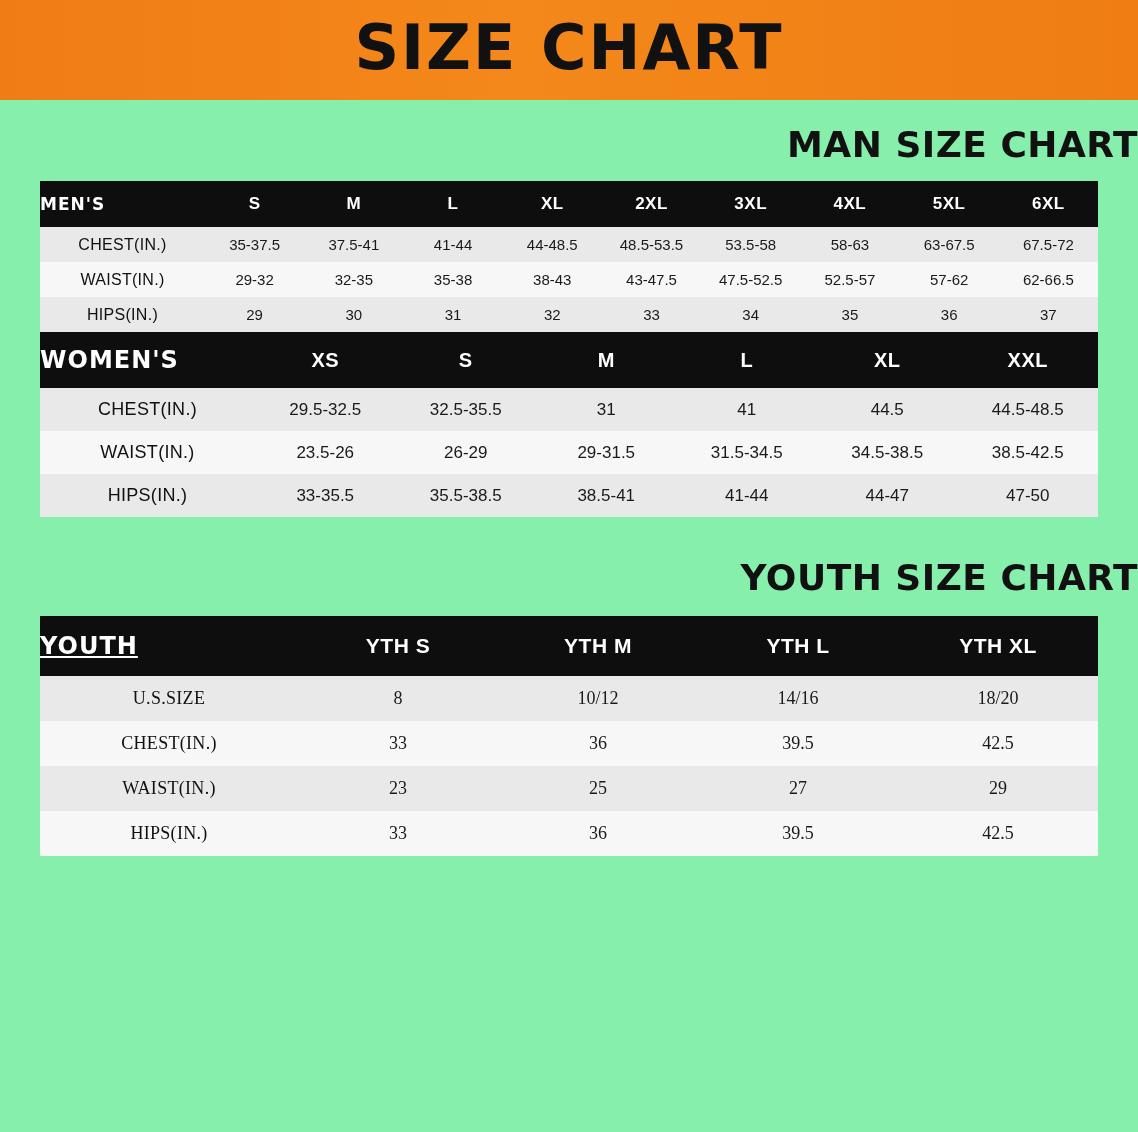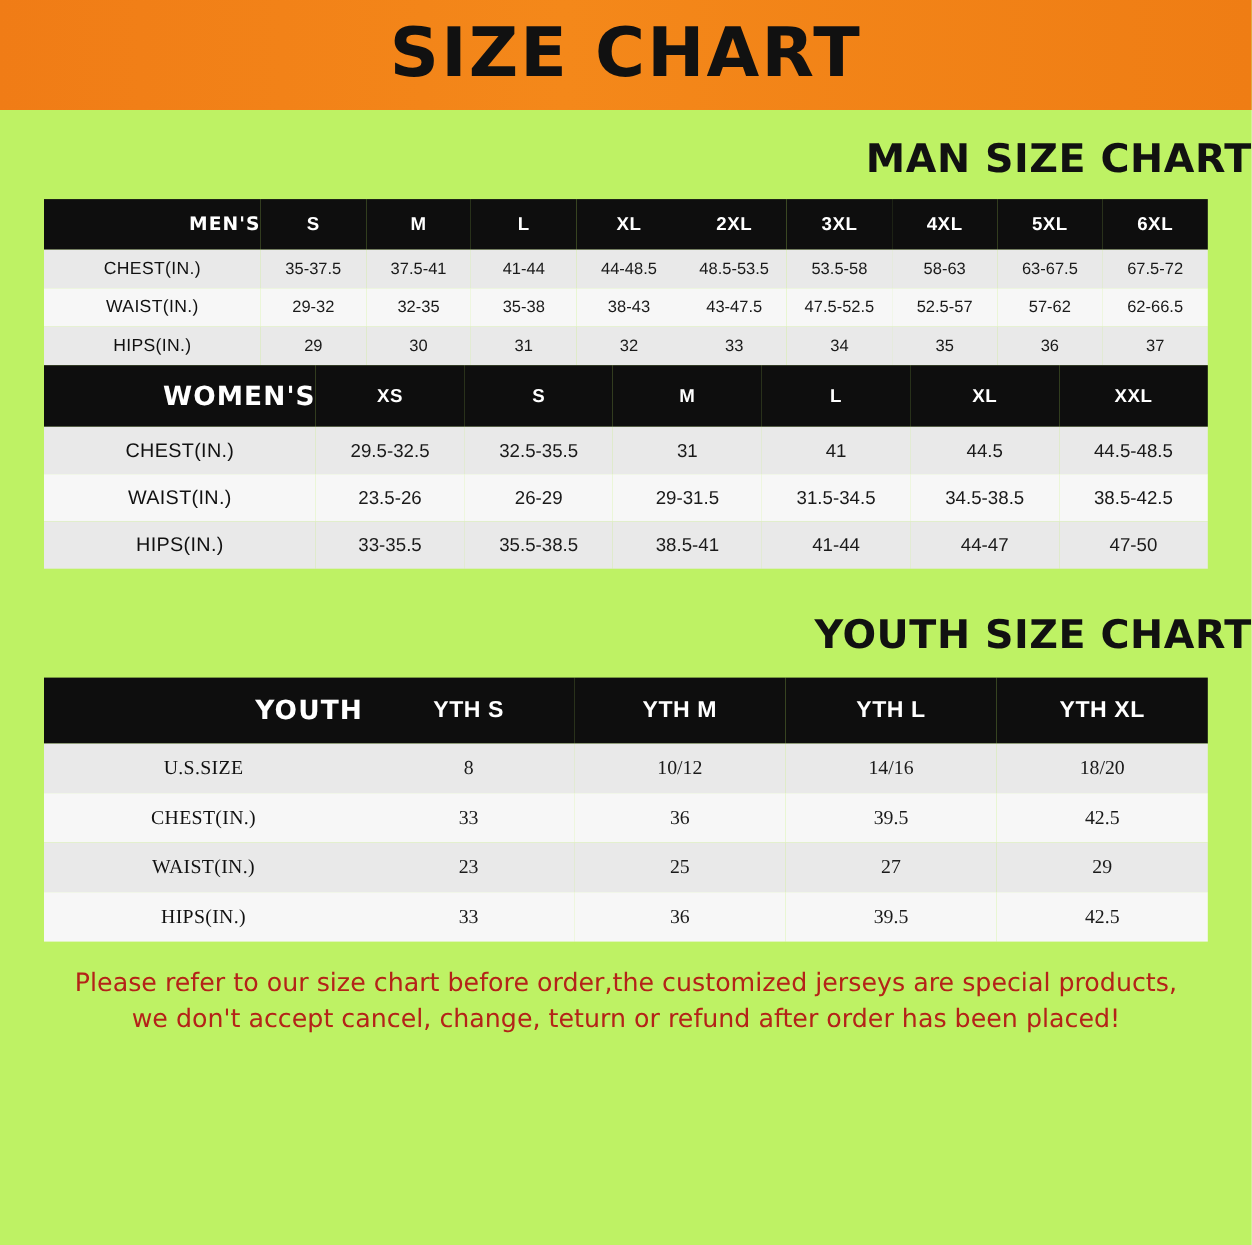--- a/index.html
+++ b/index.html
@@ -11,21 +11,21 @@
     height: 1132px;
     background: #ffffff;
     font-family: "Liberation Sans", sans-serif;
     color: #1a1a1a;
     overflow: hidden;
   }
   .page {
     width: 1138px;
     height: 1132px;
     position: relative;
-    background: #bef264;
+    background: #86efac;
   }
   
   .banner {
     width: 100%;
     height: 100px;
     background: linear-gradient(90deg, #f07c16 0%, #f4881a 45%, #ef7d14 100%);
     display: flex;
     align-items: center;
     justify-content: center;
     box-sizing: border-box;
@@ -73,49 +73,49 @@
   }
   table.size thead th {
     background: #0e0e0e;
     color: #ffffff;
     font-weight: 700;
     font-size: 18px;
     height: 46px;
     letter-spacing: 0.5px;
   }
   table.size thead th.rowhead {
-    text-align: right;
-    padding-left: 32px;
+    text-align: left;
+    padding-left: 0;
     font-family: "DejaVu Sans", sans-serif;
     font-size: 22px;
     letter-spacing: 1px;
   }
   table.size tbody td.rowlabel {
     text-align: center;
     font-size: 17px;
     color: #111;
     letter-spacing: 0.3px;
   }
   .row-a td { background: #e9e9e9; }
   .row-b td { background: #f7f7f7; }
 
   
   #men-table thead th { font-size: 17px; }
   #men-table td { font-size: 15px; height: 35px; }
   #men-table td.rowlabel { font-size: 16px; }
 
   
-  #women-table thead th { font-size: 17px; height: 56px; }
+  #women-table thead th { font-size: 20px; height: 56px; }
   #women-table thead th.rowhead { font-size: 24px; }
   #women-table td { font-size: 17px; height: 43px; }
   #women-table td.rowlabel { font-size: 18px; }
 
   
   #youth-table thead th { font-size: 21px; height: 60px; }
-  #youth-table thead th.rowhead { font-size: 24px; }
+  #youth-table thead th.rowhead { font-size: 24px; text-decoration: underline; }
   #youth-table td { font-size: 18px; height: 45px; font-family: Liberation Serif, serif; }
   #youth-table td.rowlabel { font-size: 18px; }
 
   
   .note {
     margin: 22px 40px 0 40px;
     color: #b42318;
     font-family: "DejaVu Sans", sans-serif;
     font-size: 23px;
     line-height: 1.45;
@@ -272,18 +272,14 @@
           <td class="rowlabel">HIPS(IN.)</td>
           <td>33</td>
           <td>36</td>
           <td>39.5</td>
           <td>42.5</td>
         </tr>
       </tbody>
     </table>
   </div>
 
-  <div class="note">
-    <div>Please refer to our size chart before order,the customized jerseys are special products,</div>
-    <div>we don't accept cancel, change, teturn or refund after order has been placed!</div>
-  </div>
 
 </div>
 
 </body></html>

